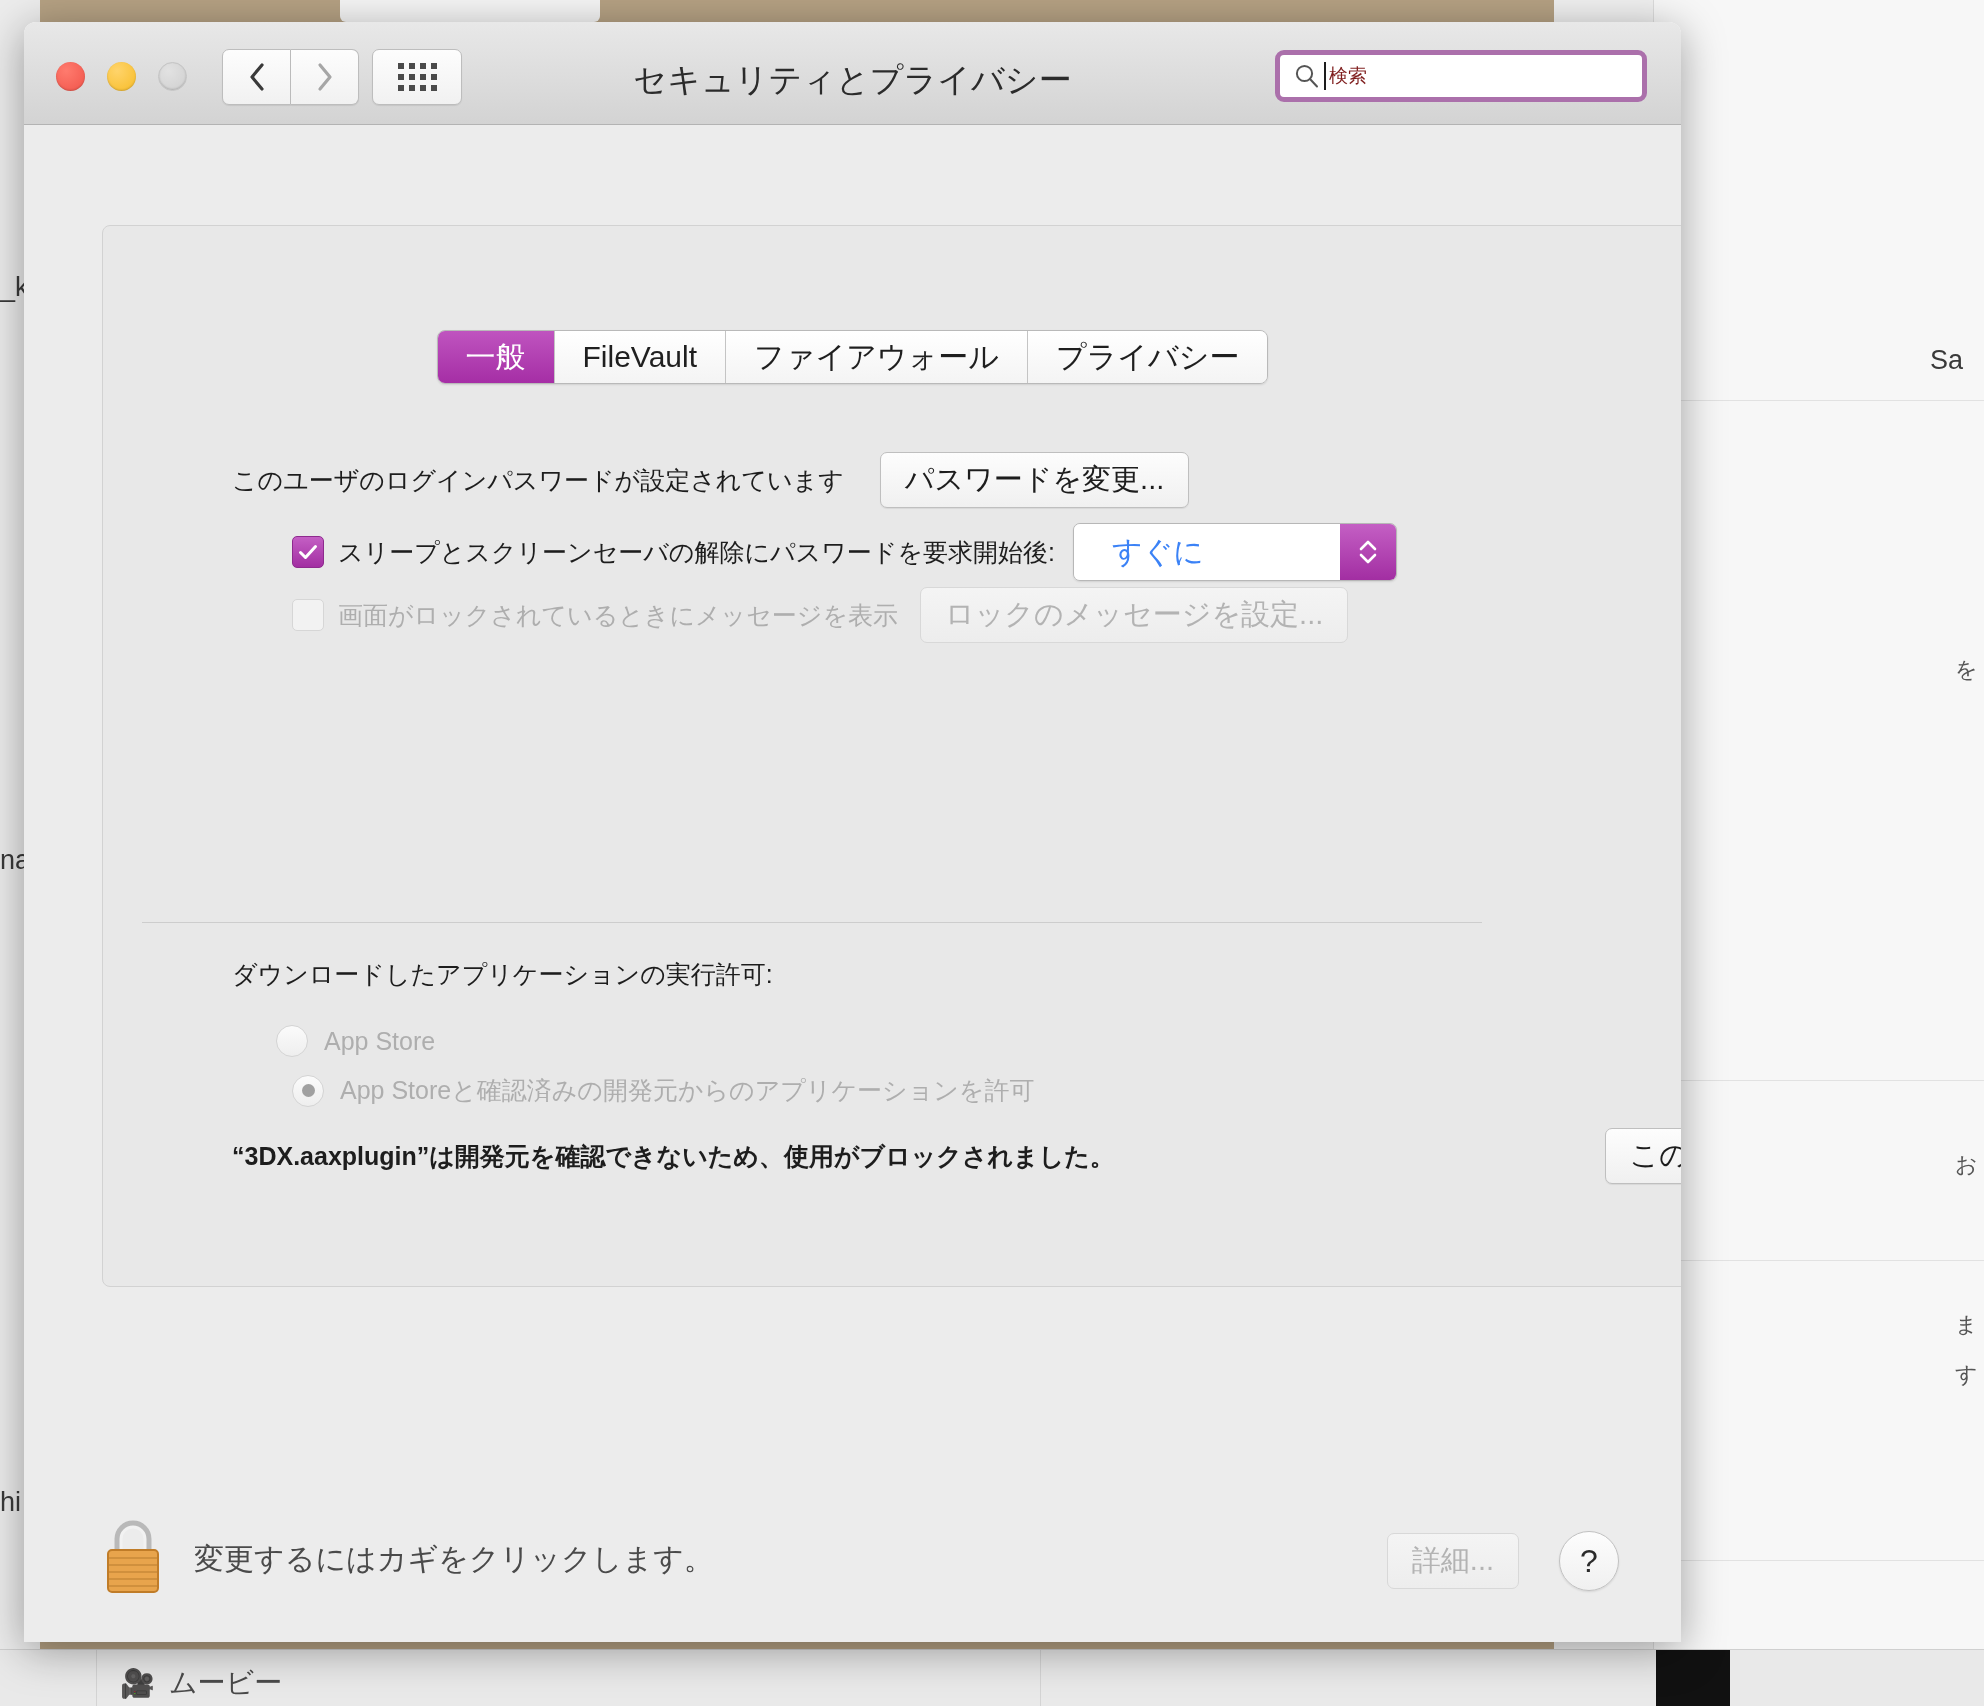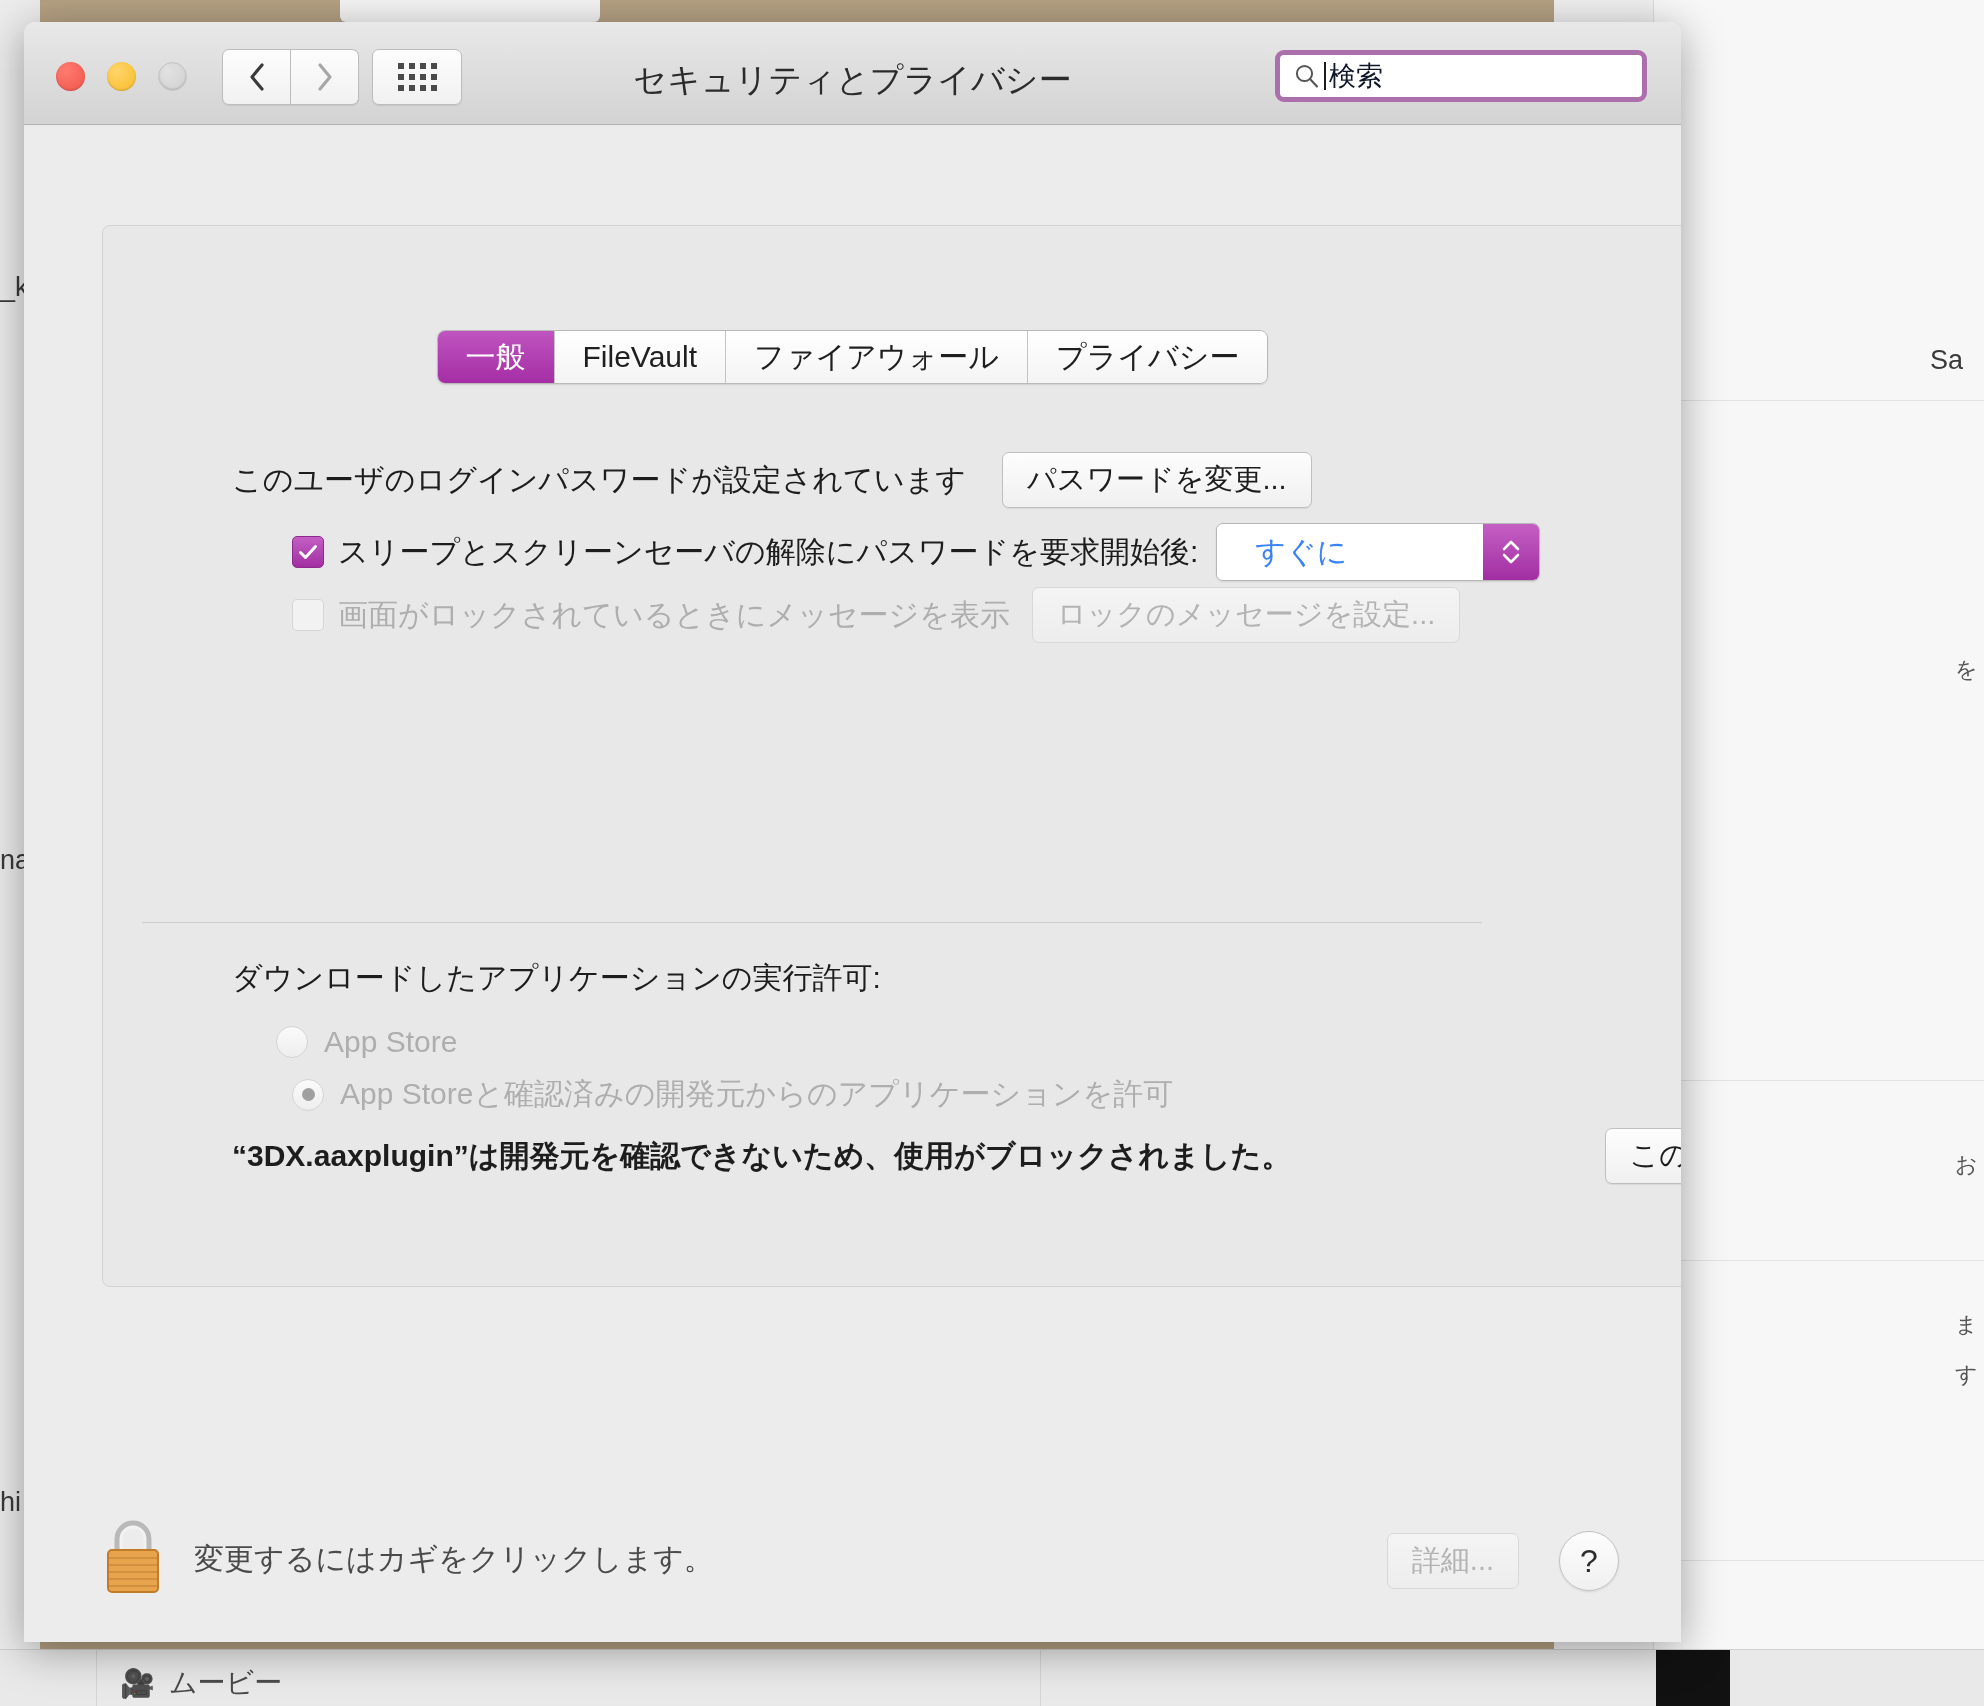--- a/index.html
+++ b/index.html
@@ -189,22 +189,22 @@
     align-items: center;
     padding-left: 14px;
   }
   .search-icon { width: 26px; height: 26px; margin-right: 4px; flex: none; }
   .caret {
     width: 2px; height: 28px;
     background: #1d1d1d;
     margin-right: 3px;
   }
   .search-placeholder {
-    font-size: 27px;
-    color: #0f172a;
+    font-size: 19px;
+    color: #7f1d1d;
   }
 
   
   .content {
     position: relative;
     height: 1518px;
     background: #ececec;
   }
 
   .pane {
@@ -246,21 +246,21 @@
     background: linear-gradient(#bf54bf, #a52ea5);
     color: #ffffff;
   }
 
   .row {
     position: absolute;
     display: flex;
     align-items: center;
   }
 
-  .label-text { font-size: 30px; color: #1d1d1d; white-space: nowrap; }
+  .label-text { font-size: 25px; color: #1d1d1d; white-space: nowrap; }
   .label-text.muted { color: #aeaeae; }
   .label-text.bold { font-weight: bold; }
 
   .btn {
     height: 54px;
     padding: 0 24px;
     display: flex; align-items: center; justify-content: center;
     background: linear-gradient(#fdfdfd, #f0f0f0);
     border: 1px solid #bfbfbf;
     border-radius: 7px;

